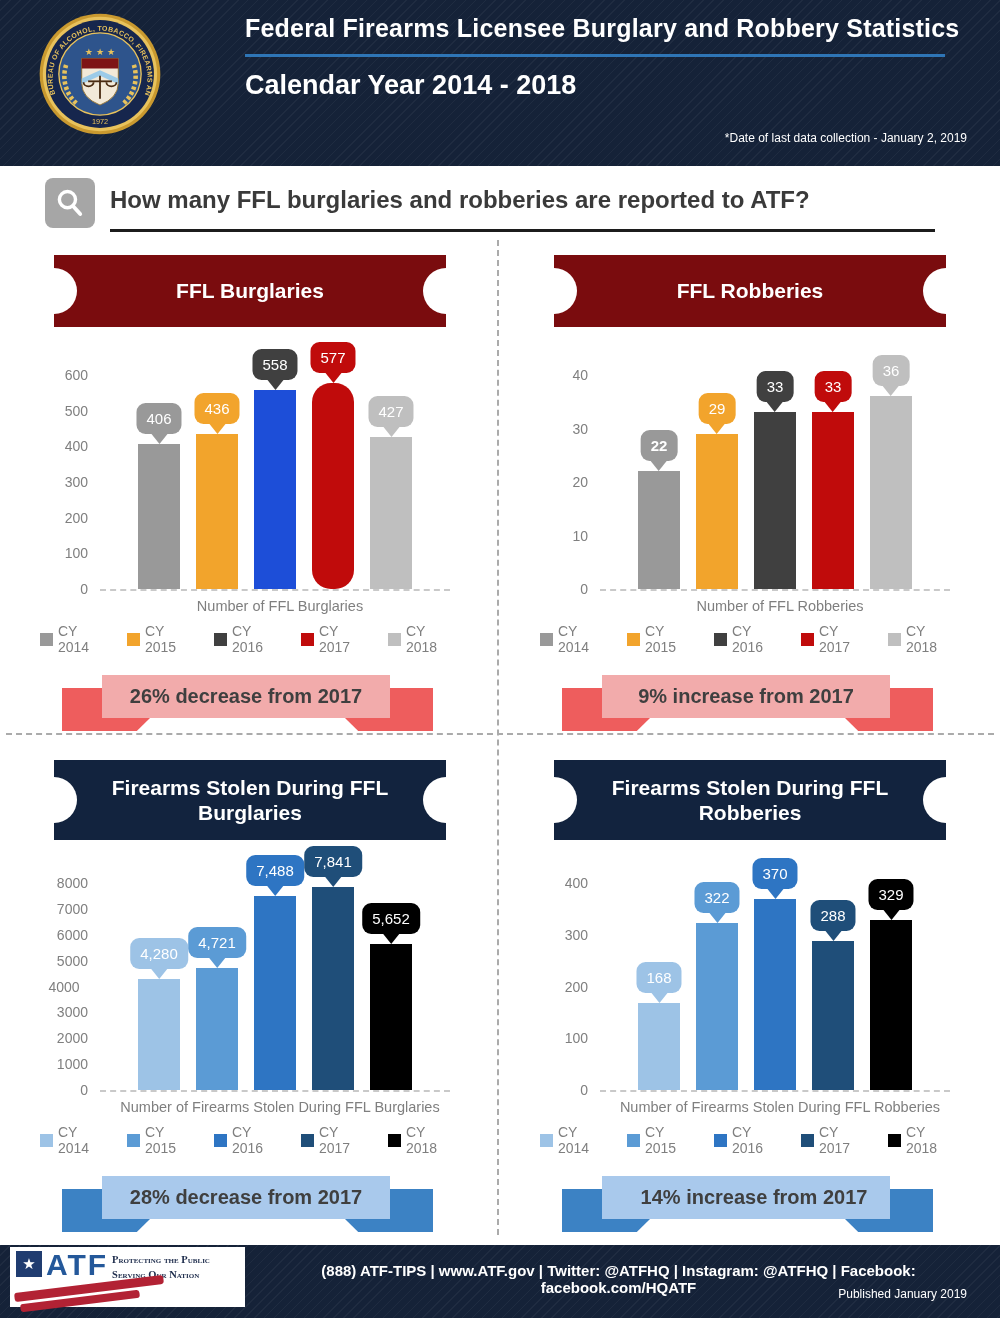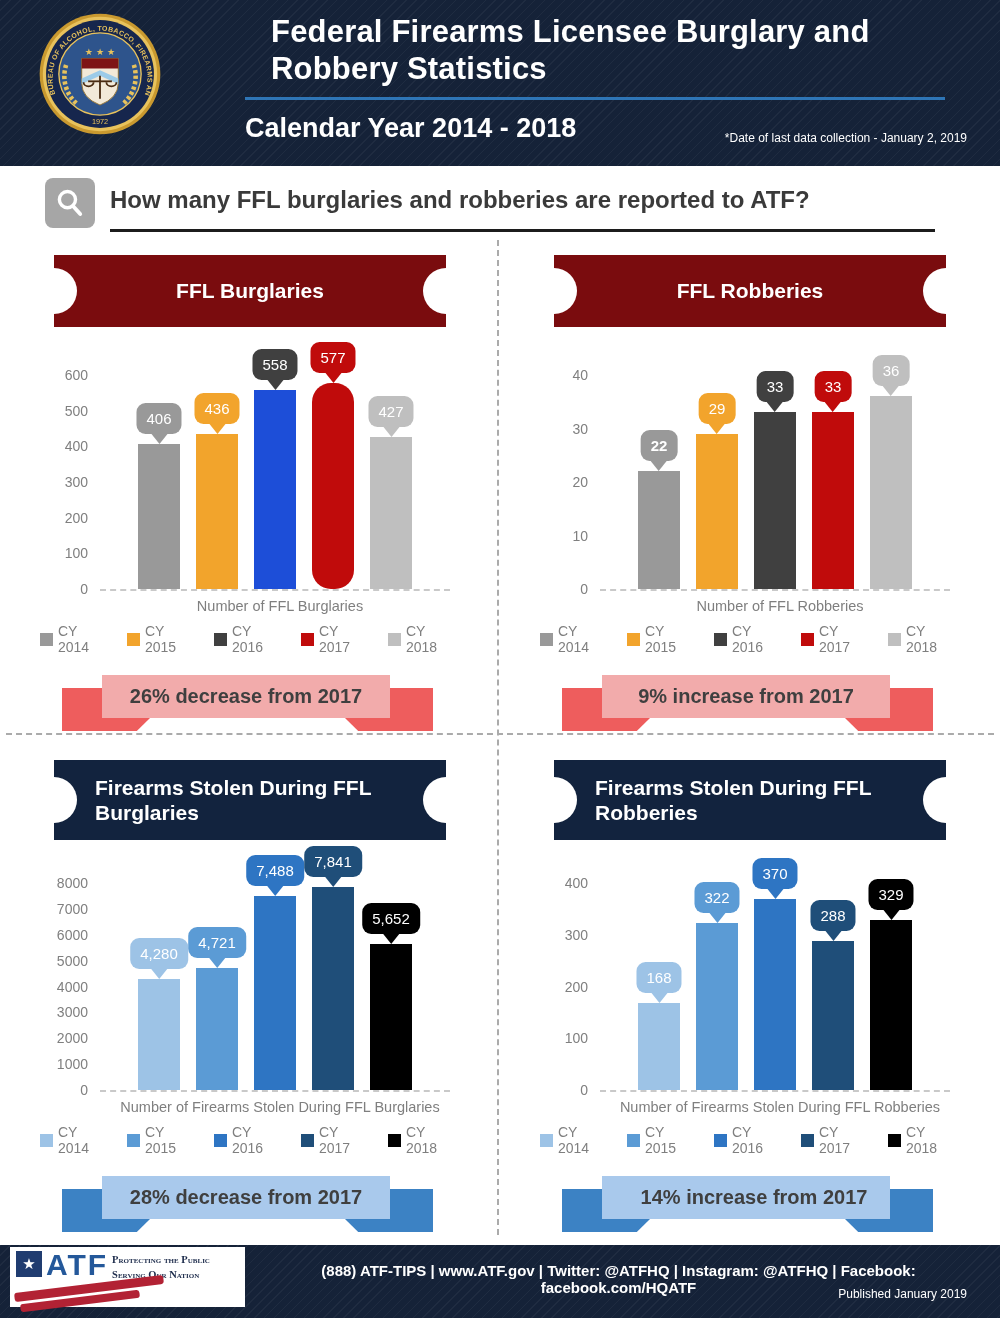--- a/index.html
+++ b/index.html
@@ -5,21 +5,21 @@
   * { margin:0; padding:0; box-sizing:border-box; }
   body { background:#fff; font-family:"Liberation Sans", sans-serif; }
   #page { position:relative; width:1000px; height:1329px; background:#fff; overflow:hidden; margin:0 auto; }
 
   
   .hdr { position:absolute; left:0; top:0; width:1000px; height:166px;
     background:var(--navy,#152238);
     background-image:repeating-linear-gradient(135deg, rgba(255,255,255,.045) 0 1px, transparent 1px 7px); }
   .seal { position:absolute; left:36px; top:10px; }
   .hdr-text { position:absolute; left:245px; top:14px; width:720px; }
-  .hdr-title { color:#fff; font-size:31px; font-weight:bold; line-height:1.18; letter-spacing:.2px;margin-left:26px; }
+  .hdr-title { color:#fff; font-size:25px; font-weight:bold; line-height:1.18; letter-spacing:.2px; }
   .hdr-rule { height:3px; background:var(--line-blue,#2E75B6); margin-top:10px; width:700px; }
   .hdr-sub { color:#fff; font-size:27px; font-weight:bold; margin-top:13px; }
   .hdr-note { position:absolute; right:33px; top:131px; color:#fff; font-size:12px; font-weight:normal; }
 
   
   .question { position:absolute; left:0; top:170px; width:1000px; height:70px; }
   .q-icon { position:absolute; left:45px; top:8px; width:50px; height:50px; border-radius:8px;
     background:var(--icon-gray,#A6A6A6); display:flex; align-items:center; justify-content:center; }
   .q-title { position:absolute; left:110px; top:16px; width:840px; font-size:24px; font-weight:bold;
     color:var(--text-dark,#3A3A3A); }
@@ -31,21 +31,21 @@
 
   
   .card { position:absolute; width:420px; }
   .card.tl { left:40px;  top:255px; }
   .card.tr { left:540px; top:255px; }
   .card.bl { left:40px;  top:760px; }
   .card.br { left:540px; top:760px; }
 
   .banner { position:relative; margin:0 14px; height:72px; display:flex; align-items:center; justify-content:center; }
   .row-bottom .banner { height:80px; }
-  .banner h2 { color:#fff; font-size:21px; font-weight:bold; text-align:left; max-width:310px; line-height:1.2; }
+  .banner h2 { color:#fff; font-size:21px; font-weight:bold; text-align:center; max-width:310px; line-height:1.2; }
   .notch { position:absolute; width:46px; height:46px; background:#fff; border-radius:50%; top:50%; }
   .notch.l { left:0;    transform:translate(-50%,-50%); }
   .notch.r { left:100%; transform:translate(-50%,-50%); }
 
   .plot-wrap { position:relative; }
   .row-top .plot-wrap { margin-top:48px; }
   .row-bottom .plot-wrap { margin-top:43px; }
   .plot { position:relative; margin-left:60px; margin-right:10px; border-bottom:2px dashed #C9C9C9; }
   .row-top .plot { height:216px; }
   .row-bottom .plot { height:209px; }
@@ -296,21 +296,21 @@
               <div class="bubble" style="background: rgb(31, 78, 121);">7,841<i class="pt" style="border-top-color: rgb(31, 78, 121);"></i></div>
             </div>
             <div class="bar" style="height: 70.65%; background: rgb(0, 0, 0);">
               <div class="bubble" style="background: rgb(0, 0, 0);">5,652<i class="pt" style="border-top-color: rgb(0, 0, 0);"></i></div>
             </div>
           </div>
           <span class="tick" style="top: 0%;">8000</span>
           <span class="tick" style="top: 12.5%;">7000</span>
           <span class="tick" style="top: 25%;">6000</span>
           <span class="tick" style="top: 37.5%;">5000</span>
-          <span class="tick" style="top: 50%;">4000</span>
+          <span class="tick" style="top: 50%; text-align: center;">4000</span>
           <span class="tick" style="top: 62.5%;">3000</span>
           <span class="tick" style="top: 75%;">2000</span>
           <span class="tick" style="top: 87.5%;">1000</span>
           <span class="tick" style="top: 100%;">0</span>
         </div>
     </div>
     <div class="xlabel">Number of Firearms Stolen During FFL Burglaries</div>
     <div class="legend">
         <span class="li">
           <i class="sw" style="background: rgb(157, 195, 230);"></i>

